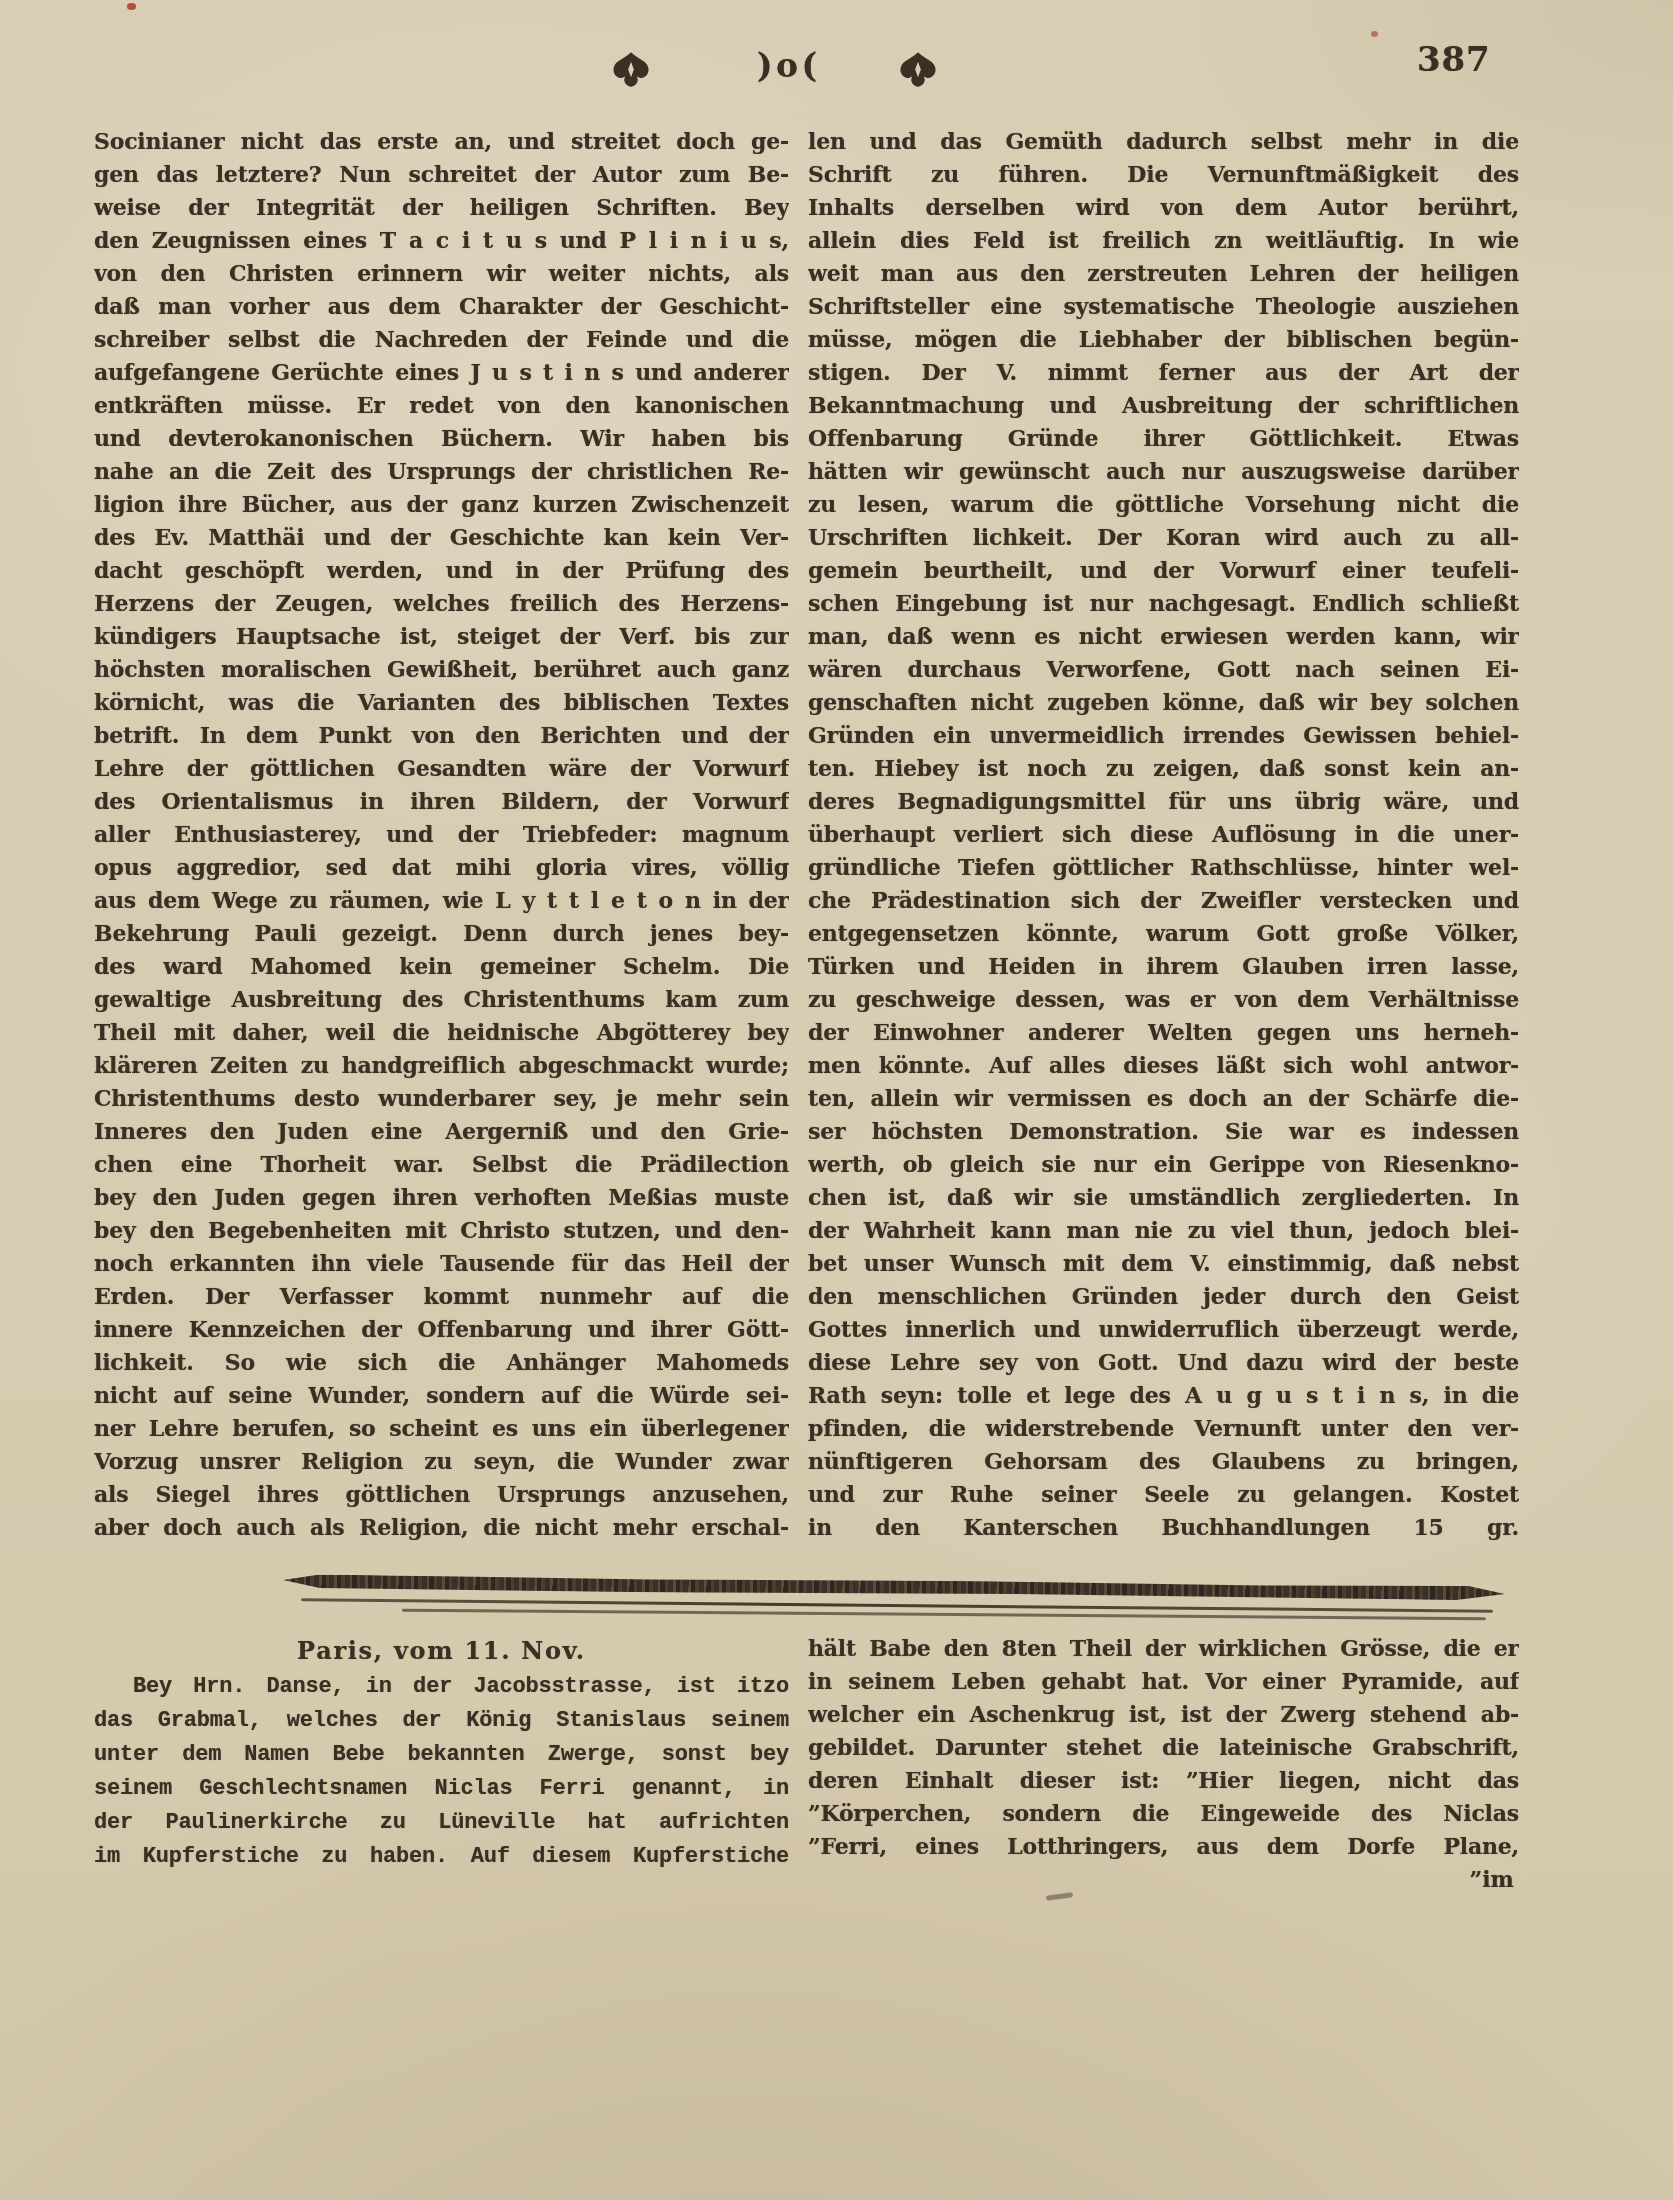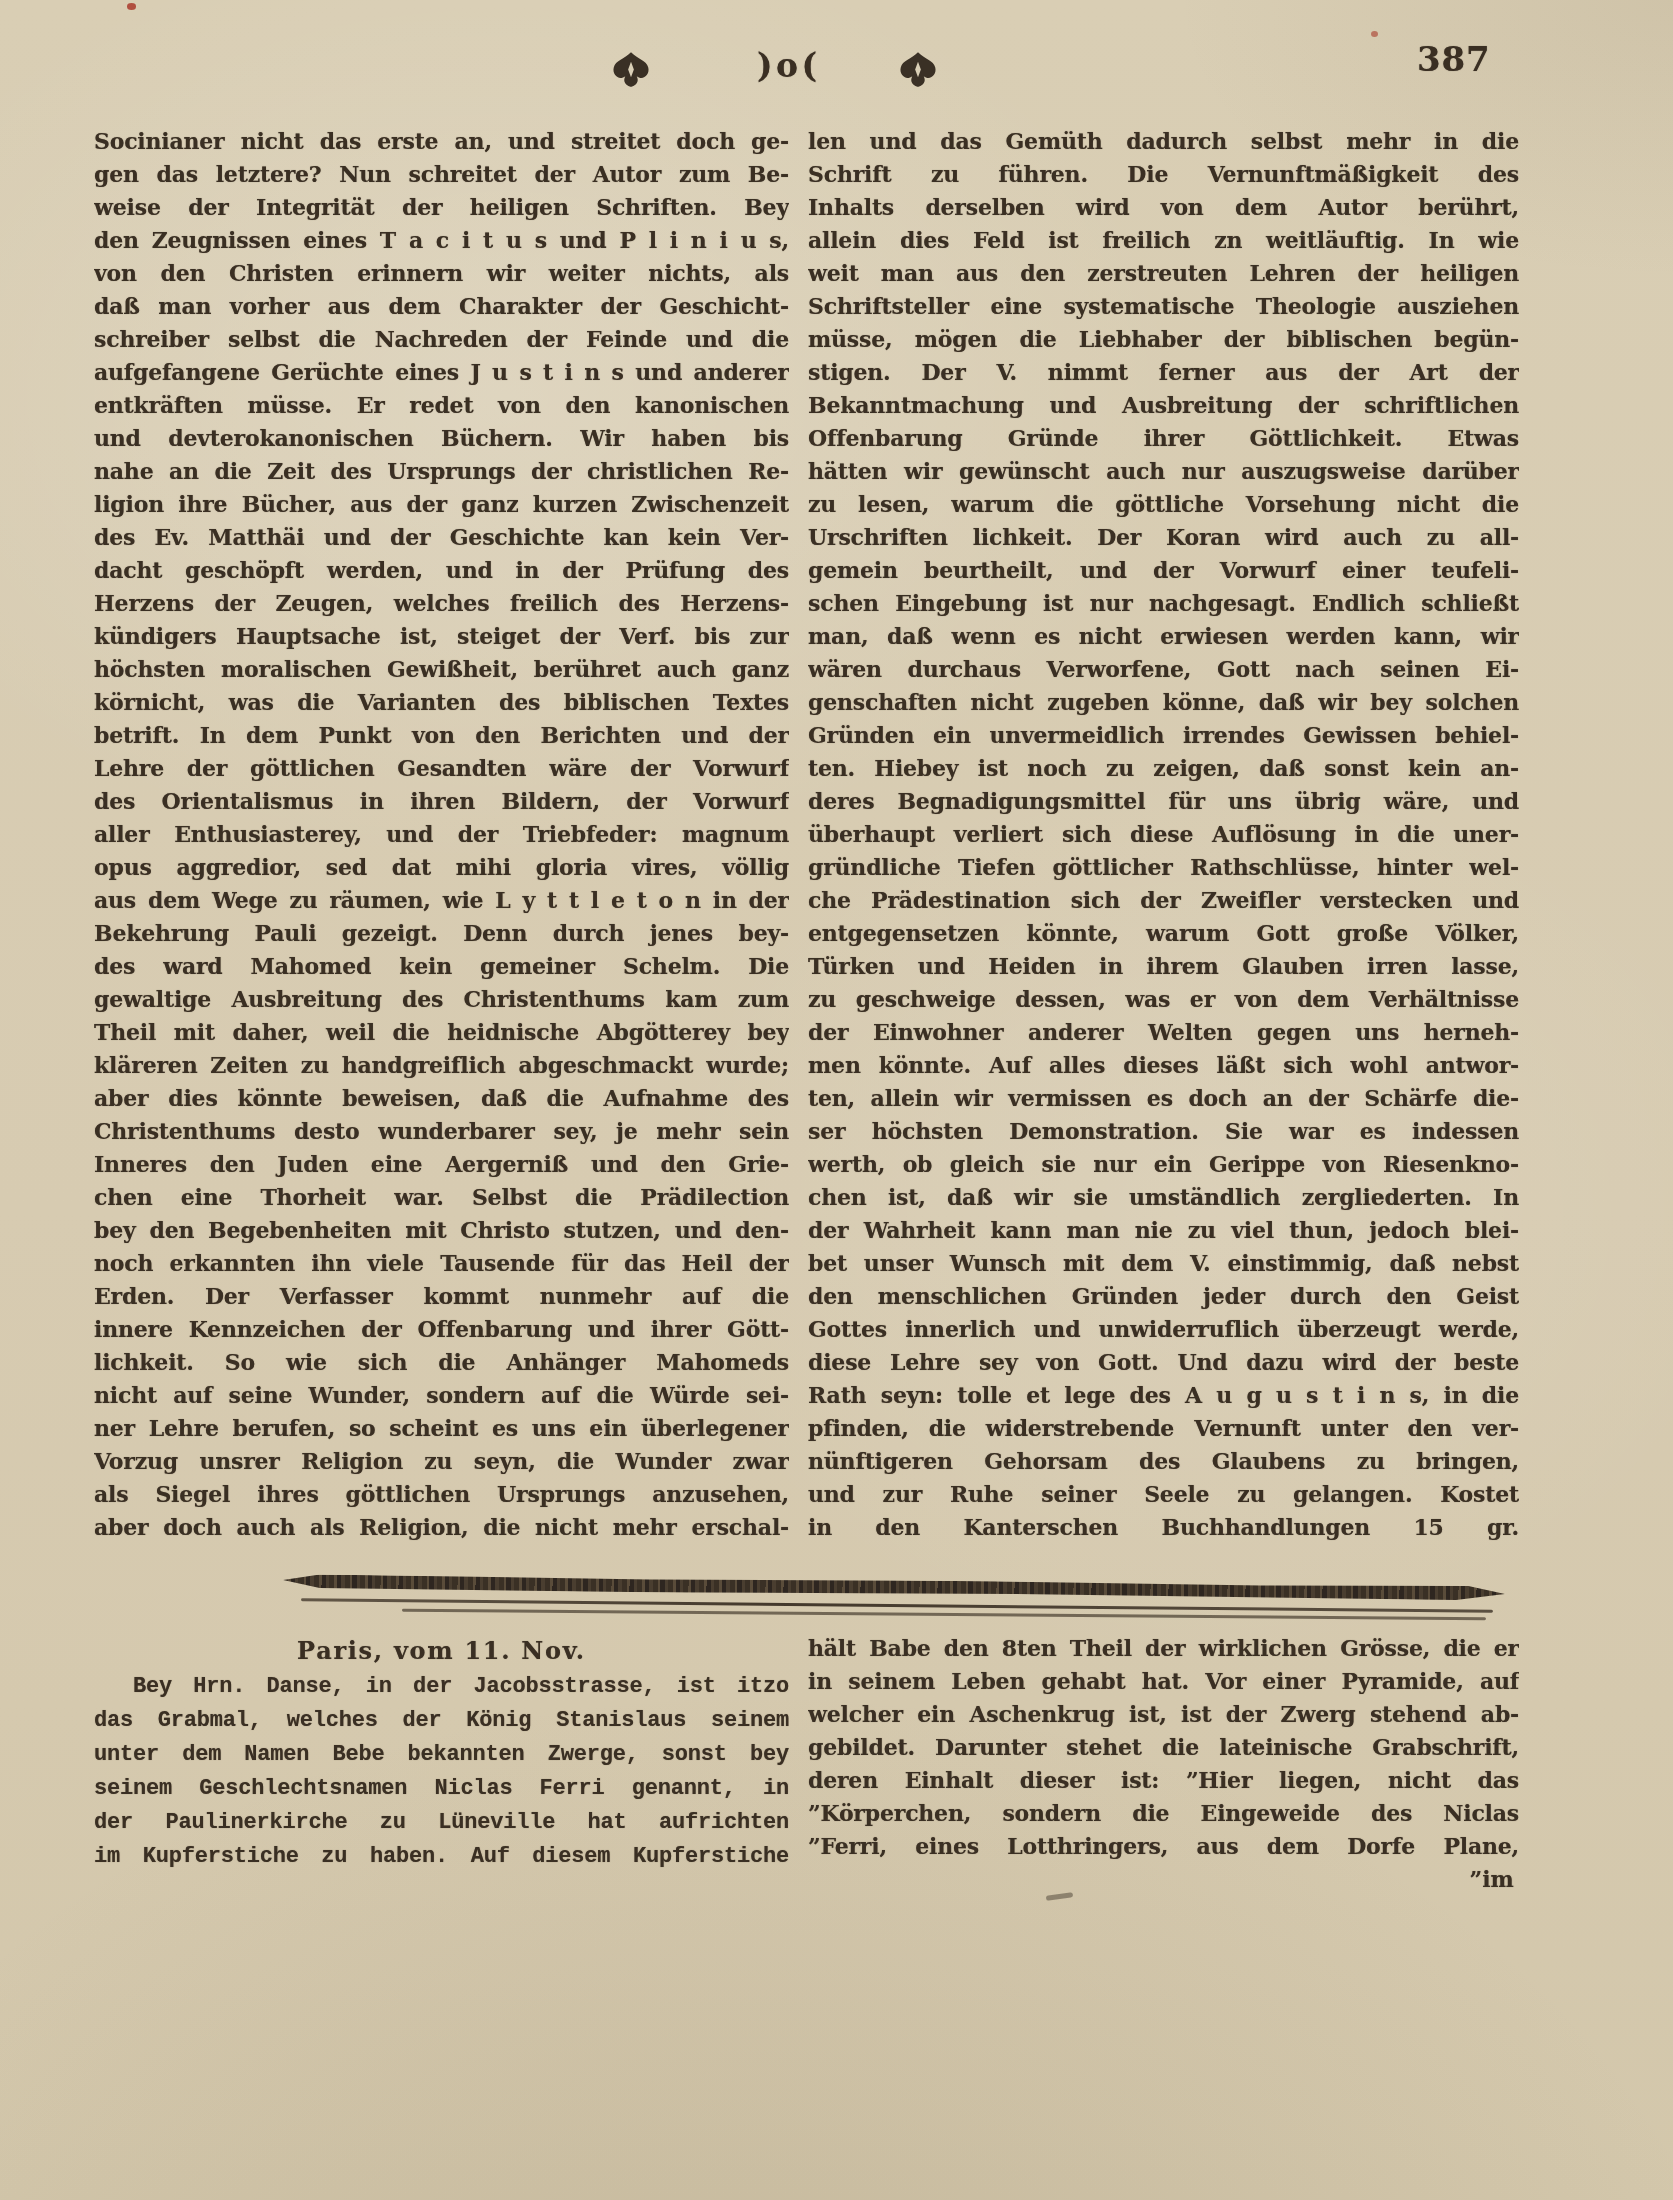--- a/index.html
+++ b/index.html
@@ -99,24 +99,24 @@
       <div class="line">Lehre der göttlichen Gesandten wäre der Vorwurf</div>
       <div class="line">des Orientalismus in ihren Bildern, der Vorwurf</div>
       <div class="line">aller Enthusiasterey, und der Triebfeder: magnum</div>
       <div class="line">opus aggredior, sed dat mihi gloria vires, völlig</div>
       <div class="line">aus dem Wege zu räumen, wie L y t t l e t o n in der</div>
       <div class="line">Bekehrung Pauli gezeigt.  Denn durch jenes bey-</div>
       <div class="line">des ward Mahomed kein gemeiner Schelm.  Die</div>
       <div class="line">gewaltige Ausbreitung des Christenthums kam zum</div>
       <div class="line">Theil mit daher, weil die heidnische Abgötterey bey</div>
       <div class="line">kläreren Zeiten zu handgreiflich abgeschmackt wurde;</div>
-      <div class="line">aber dies könnte beweisen, daß die Aufnahme des</div>
       <div class="line">Christenthums desto wunderbarer sey, je mehr sein</div>
       <div class="line">Inneres den Juden eine Aergerniß und den Grie-</div>
       <div class="line">chen eine Thorheit war.  Selbst die Prädilection</div>
+      <div class="line">bey den Juden gegen ihren verhoften Meßias muste</div>
       <div class="line">bey den Begebenheiten mit Christo stutzen, und den-</div>
       <div class="line">noch erkannten ihn viele Tausende für das Heil der</div>
       <div class="line">Erden.  Der Verfasser kommt nunmehr auf die</div>
       <div class="line">innere Kennzeichen der Offenbarung und ihrer Gött-</div>
       <div class="line">lichkeit.  So wie sich die Anhänger Mahomeds</div>
       <div class="line">nicht auf seine Wunder, sondern auf die Würde sei-</div>
       <div class="line">ner Lehre berufen, so scheint es uns ein überlegener</div>
       <div class="line">Vorzug unsrer Religion zu seyn, die Wunder zwar</div>
       <div class="line">als Siegel ihres göttlichen Ursprungs anzusehen,</div>
       <div class="line">aber doch auch als Religion, die nicht mehr erschal-</div>

